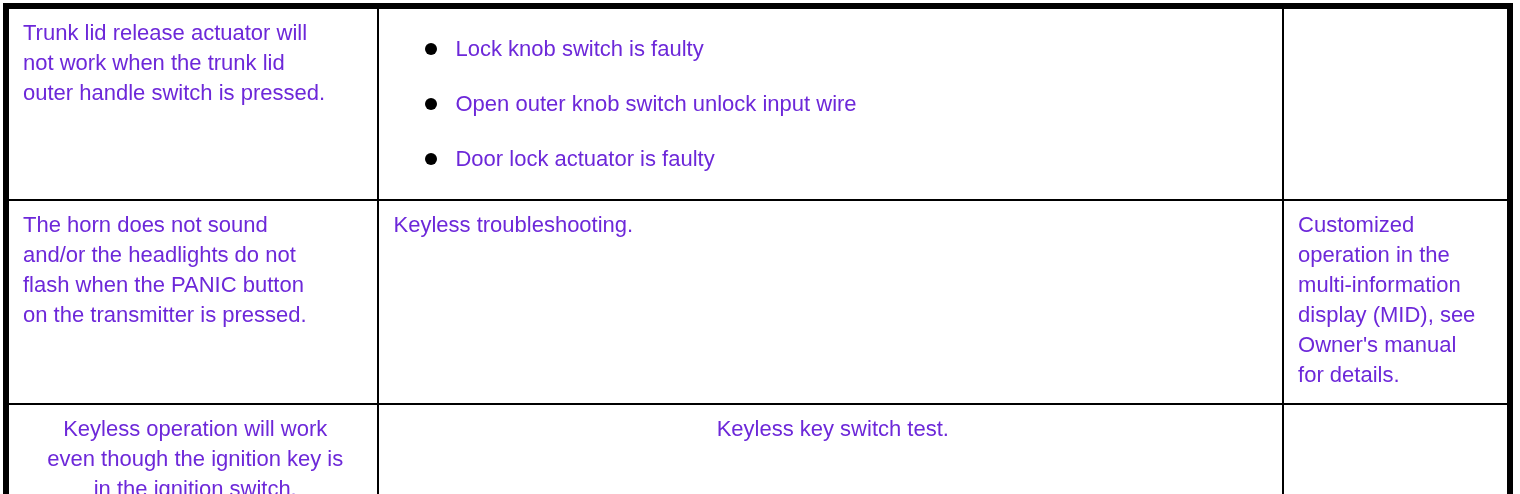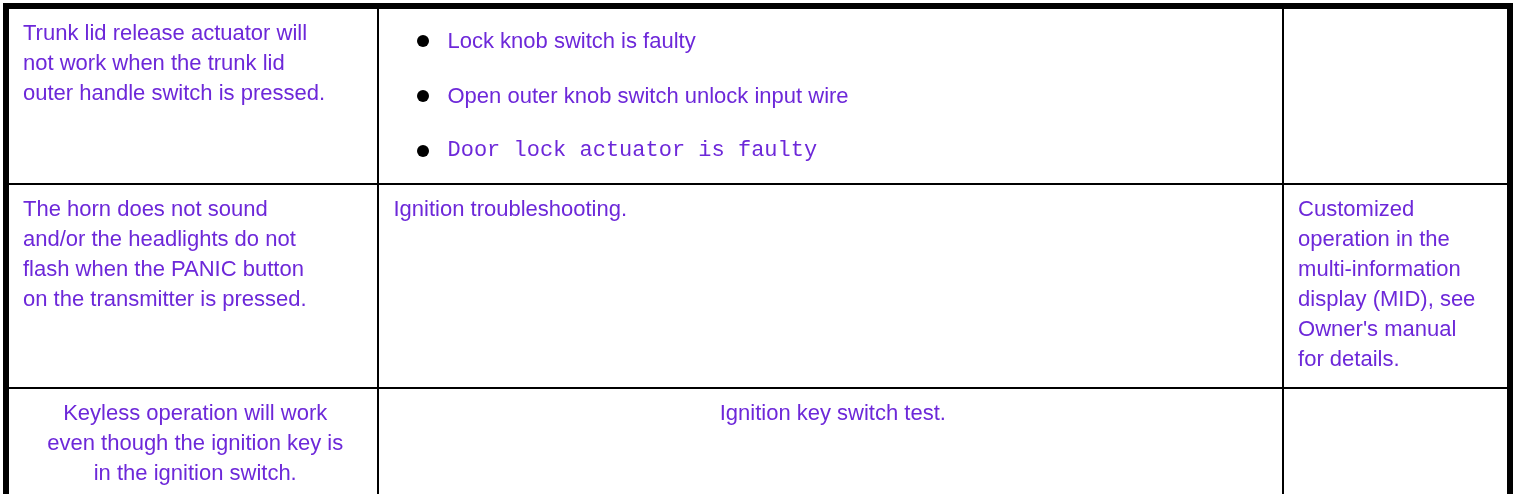--- a/index.html
+++ b/index.html
@@ -41,30 +41,30 @@
   tr.row-1 { height: 158px; }
   tr.row-2 { height: 204px; }
   tr.row-3 { height: 110px; text-align: center; }
 
   .cell-text {
     white-space: pre-line;
     padding-left: 4px;
   }
   ul.cause-list {
     list-style: none;
-    margin: 8px;
+    margin: 16px;
     padding: 0;
   }
   ul.cause-list li {
     position: relative;
     padding-left: 50px;
     margin: 0 0 25px 0;
     min-height: 30px;
   }
-  ul.cause-list li:last-child { margin-bottom: 0; font-family: Liberation Mono, monospace; }
+  ul.cause-list li:last-child { margin-bottom: 0; }
   .bullet {
     position: absolute;
     left: 20px;
     top: 9px;
     width: 12px;
     height: 12px;
     border-radius: 50%;
     background: #000000;
   }
 </style>
@@ -106,39 +106,39 @@
         </td>
       </tr>
       <tr class="row-2">
         <td>
           <div class="cell-text">The horn does not sound
 and/or the headlights do not
 flash when the PANIC button
 on the transmitter is pressed.</div>
         </td>
         <td>
-          <div class="cell-text">Ignition troubleshooting.</div>
+          <div class="cell-text">Keyless troubleshooting.</div>
         </td>
         <td>
           <div class="cell-text">Customized
 operation in the
 multi-information
 display (MID), see
 Owner's manual
 for details.</div>
         </td>
       </tr>
       <tr class="row-3">
         <td>
           <div class="cell-text">Keyless operation will work
 even though the ignition key is
 in the ignition switch.</div>
         </td>
         <td>
-          <div class="cell-text">Ignition key switch test.</div>
+          <div class="cell-text">Keyless key switch test.</div>
         </td>
         <td>
           <div class="cell-text"></div>
         </td>
       </tr>
     </tbody>
   </table>
 </div>
 
 </body></html>

